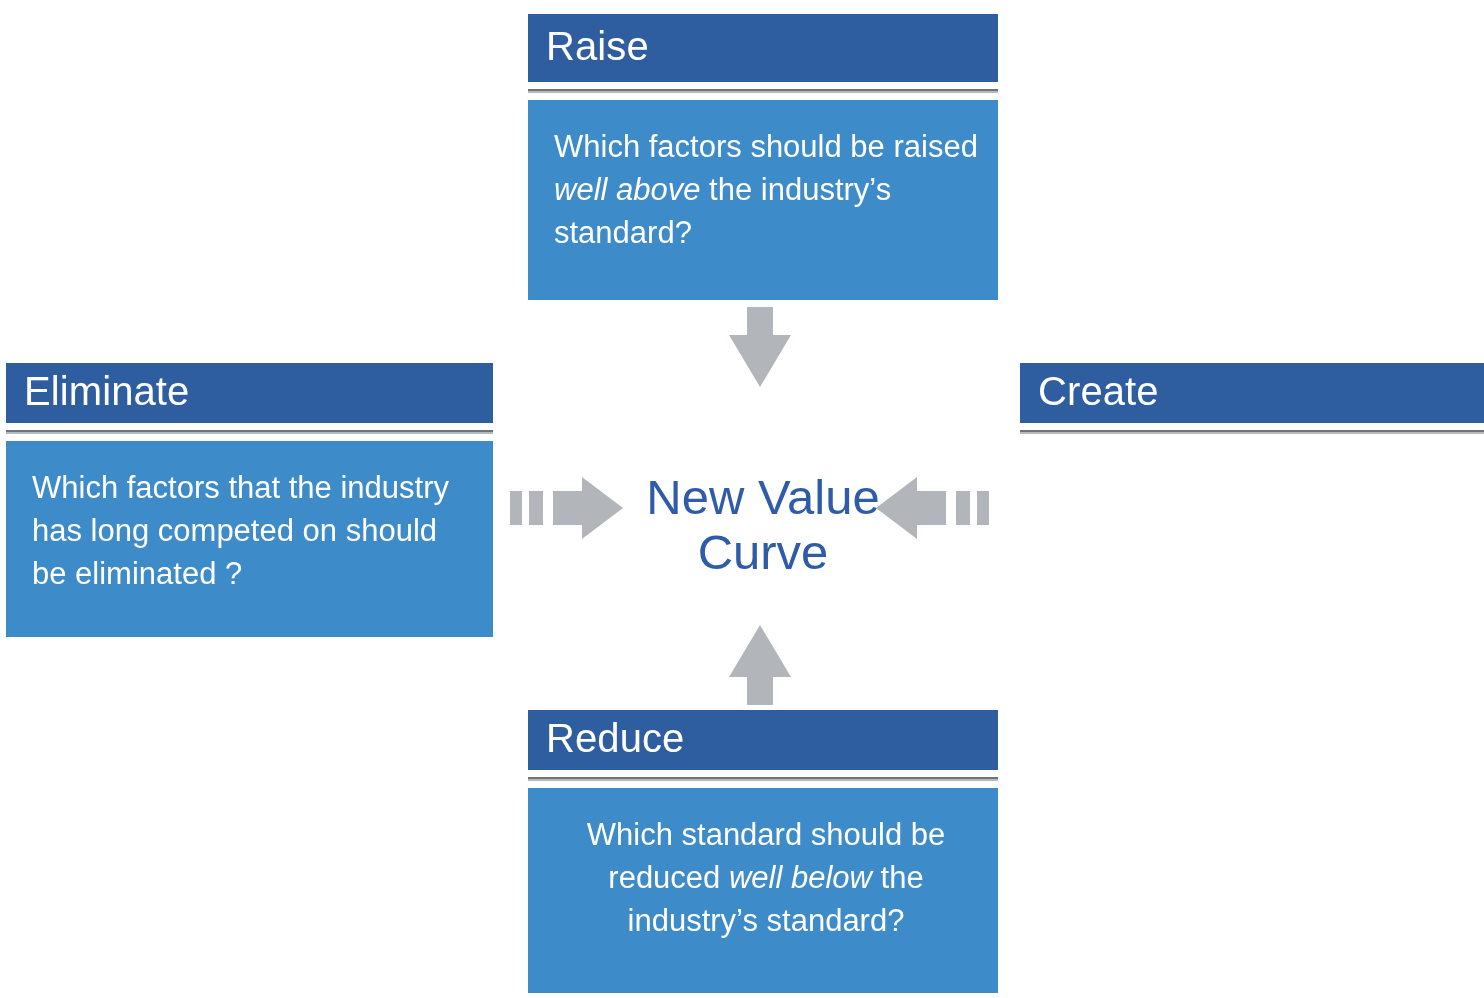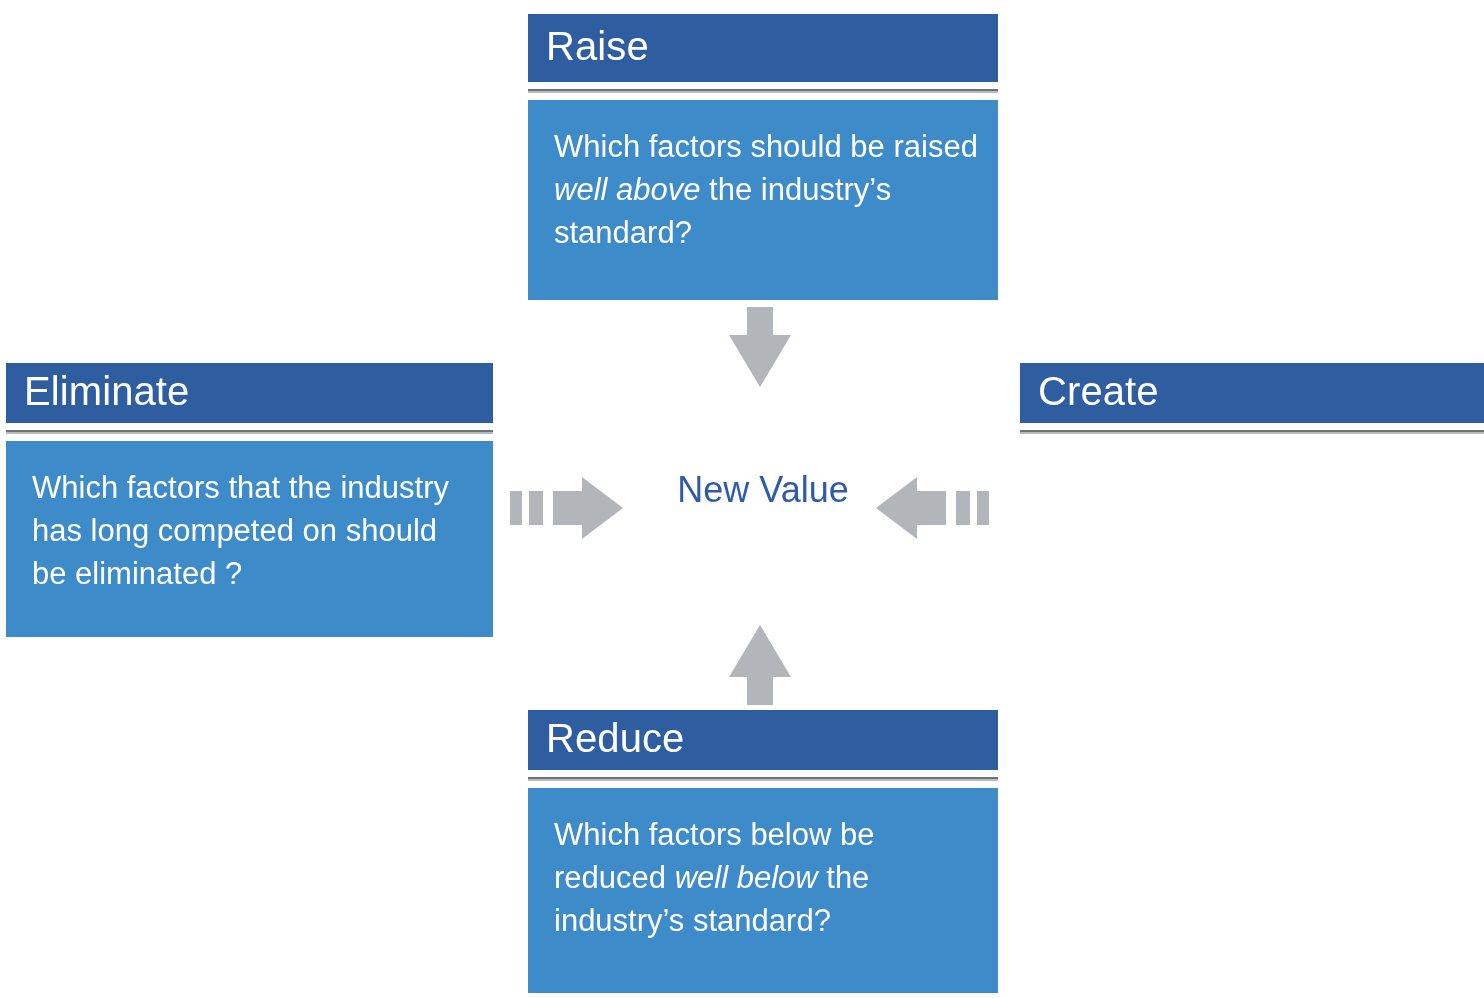--- a/index.html
+++ b/index.html
@@ -77,33 +77,33 @@
   #card-raise .card-body   { height: 200px; }
 
   #card-eliminate  { left: 6px;   top: 363px; width: 487px; }
   #card-eliminate .card-header { height: 60px; }
   #card-eliminate .card-body   { height: 196px; }
 
   #card-create     { left: 1020px; top: 363px; width: 520px; }
   #card-create .card-header { height: 60px; }
   #card-create .card-body   { height: 196px; }
 
-  #card-reduce     { left: 528px; top: 710px; width: 470px; }
+  #card-reduce     { left: 528px; top: 710px; width: 470px; text-align: center; }
   #card-reduce .card-header { height: 60px; }
   #card-reduce .card-body   { height: 205px; }
 
   
   #center-label {
     position: absolute;
     left: 628px;
     top: 470px;
     width: 270px;
     text-align: center;
     color: #2F5BA8;
-    font-size: 36px;
+    font-size: 49px;
     line-height: 1.12;
   }
 
   
   .arrow { position: absolute; }
   #arrow-down      { left: 729px; top: 307px; width: 62px;  height: 80px; }
   #arrow-up        { left: 729px; top: 625px; width: 62px;  height: 80px; }
   #arrow-right-striped { left: 510px; top: 477px; width: 113px; height: 62px; }
   #arrow-left-striped  { left: 876px; top: 477px; width: 113px; height: 62px; }
 </style>
@@ -138,26 +138,27 @@
     </div>
     <div class="card-divider"></div>
   </div>
 
   <div class="card" id="card-reduce">
     <div class="card-header">
       <span>Reduce</span>
     </div>
     <div class="card-divider"></div>
     <div class="card-body">
-      <span>Which factors below be reduced </span><em>well below</em><span> the industry’s standard?</span>
+      <span>Which standard should be reduced </span><em>well below</em><span> the industry’s standard?</span>
     </div>
   </div>
 
   <div id="center-label">
     <div>New Value</div>
+    <div>Curve</div>
   </div>
 
   <svg class="arrow" id="arrow-down" viewBox="0 0 62 80">
     <polygon points="18,0 44,0 44,28 62,28 31,80 0,28 18,28" fill="#B2B5B9"></polygon>
   </svg>
 
   <svg class="arrow" id="arrow-up" viewBox="0 0 62 80">
     <polygon points="31,0 62,52 44,52 44,80 18,80 18,52 0,52" fill="#B2B5B9"></polygon>
   </svg>
 

